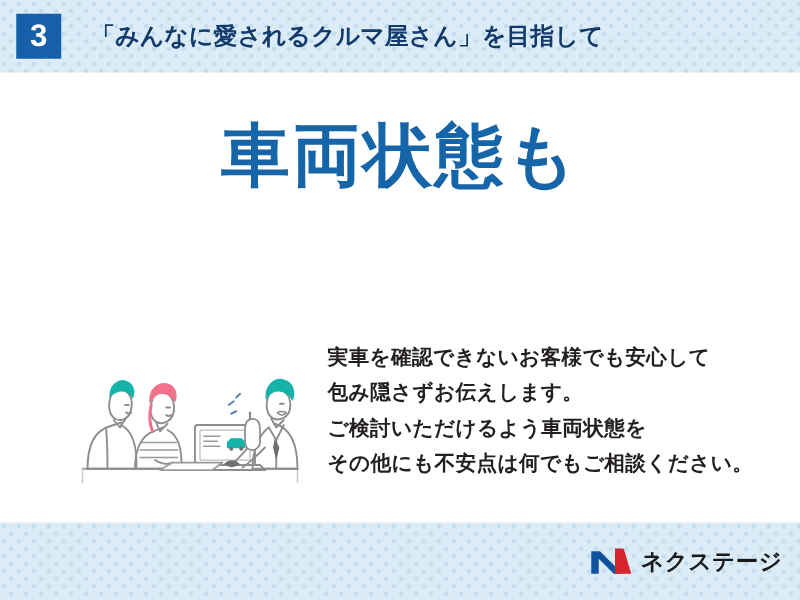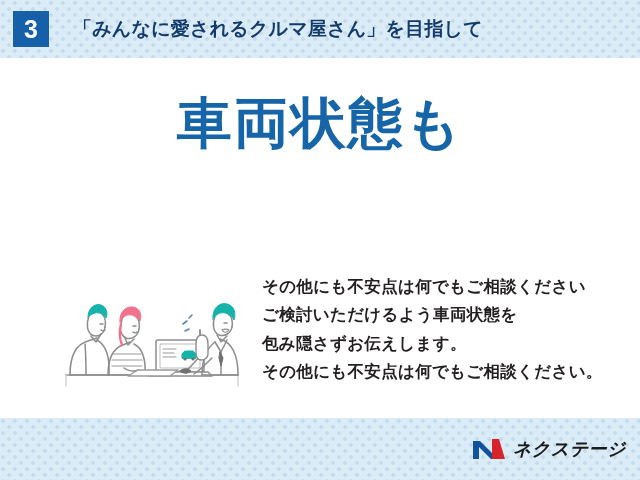--- a/index.html
+++ b/index.html
@@ -67,21 +67,20 @@
     width: 640px;
     text-align: center;
     color: #1565a8;
     font-weight: bold;
     line-height: 1.18;
   }
   .headline-line-1 {
     font-size: 55px;
     letter-spacing: 2px;
     display: block;
-    font-family: Liberation Serif, serif;
   }
   .headline-line-2 {
     font-size: 55px;
     letter-spacing: 1px;
     display: block;
     margin-top: 6px;
   }
 
   
   #mid {
@@ -117,21 +116,20 @@
     width: 640px;
     height: 62px;
     display: flex;
     align-items: center;
     justify-content: flex-end;
   }
   #logo {
     display: flex;
     align-items: center;
     margin-right: 14px;
-    font-style: italic;
   }
   #logo-mark { flex: none; }
   #logo-text {
     margin-left: 7px;
     color: #1a1a1a;
     font-size: 18px;
     font-weight: bold;
     letter-spacing: 0.5px;
   }
 </style>
@@ -245,23 +243,23 @@
 
         <g stroke="#5b86b5" stroke-width="1.6">
           <path d="M131 52 L135 49"></path>
           <path d="M133 59 L137 57"></path>
           <path d="M137 46 L140 43"></path>
         </g>
       </g>
     </svg>
 
     <div id="body-copy">
-      <div>その他にも不安点は何でもご相談ください</div>
+      <div>実車を確認できないお客様でも安心して</div>
+      <div>包み隠さずお伝えします。</div>
       <div>ご検討いただけるよう車両状態を</div>
-      <div>包み隠さずお伝えします。</div>
       <div>その他にも不安点は何でもご相談ください。</div>
     </div>
   </div>
 
   <div id="footer" class="dot-band">
     <div id="logo">
       <svg id="logo-mark" width="34" height="24" viewBox="0 0 34 24">
         <path d="M1 22 L1 4 L8 4 L20 16 L20 2 L26 2 L26 22 L19 22 L7 10 L7 22 Z" fill="#11529e"></path>
         <path d="M20 2 L27 2 L33 22 L26 22 Z" fill="#d8232a"></path>
         <path d="M20 2 L26 2 L26 22 L20 22 Z" fill="#d8232a"></path>

